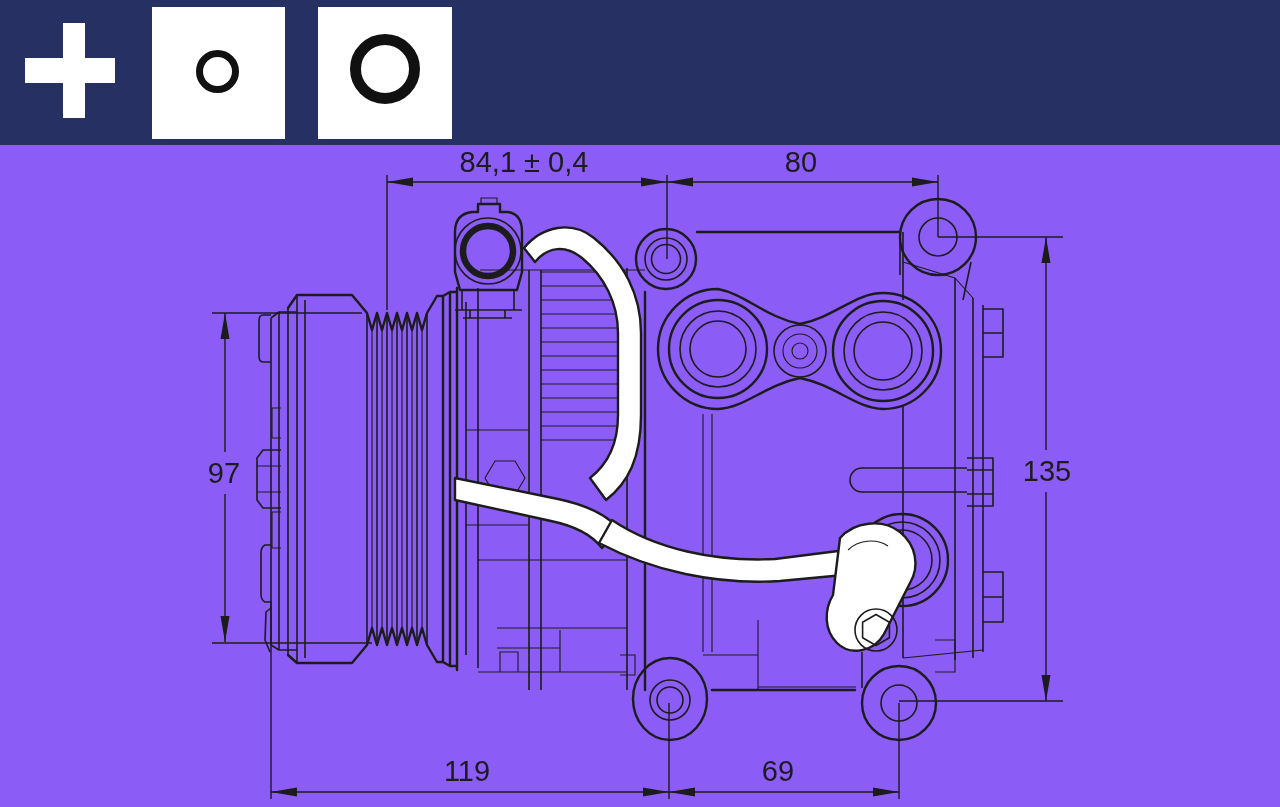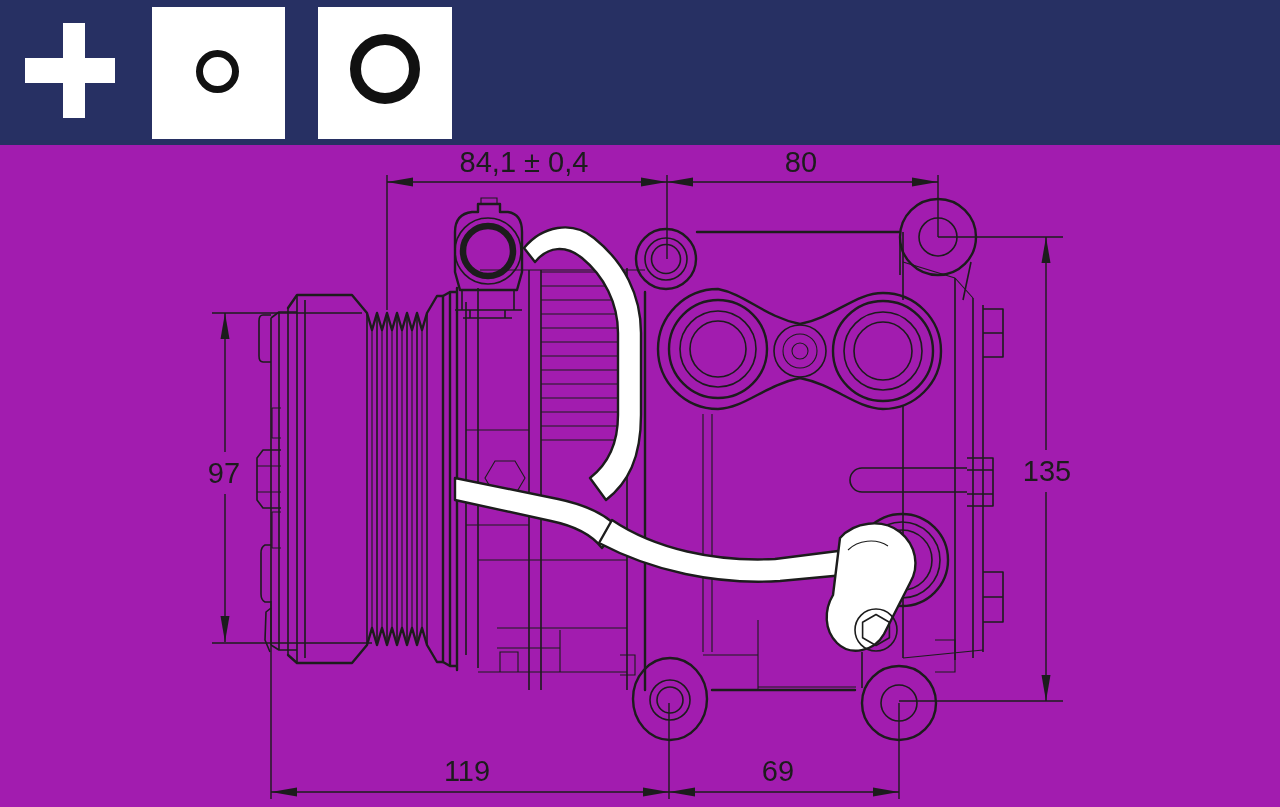--- a/index.html
+++ b/index.html
@@ -1,16 +1,16 @@
 <!DOCTYPE html>
 <html><head>
 <meta charset="utf-8">
 <style>
   html,body{margin:0;padding:0;background:#fff;}
-  .stage{position:relative;width:1280px;height:807px;background:#a21caf;overflow:hidden;
+  .stage{position:relative;width:1280px;height:807px;background:#8b5cf6;overflow:hidden;
          font-family:"Liberation Sans",sans-serif;}
   .topbar{position:absolute;left:0;top:0;width:1280px;height:145px;background:#273063;}
   .plus{position:absolute;left:25px;top:23px;width:90px;height:95px;}
   .plus .pv{position:absolute;left:38px;top:0;width:22px;height:95px;background:#fff;}
   .plus .ph{position:absolute;left:0;top:35px;width:90px;height:25px;background:#fff;}
   .legend-box{position:absolute;background:#fff;}
   .box1{left:152px;top:7px;width:133px;height:132px;}
   .box2{left:318px;top:7px;width:134px;height:132px;}
   .ring{position:absolute;border-radius:50%;border-style:solid;border-color:#111;}
   .ring-small{left:44px;top:43px;width:29px;height:29px;border-width:7px;}

